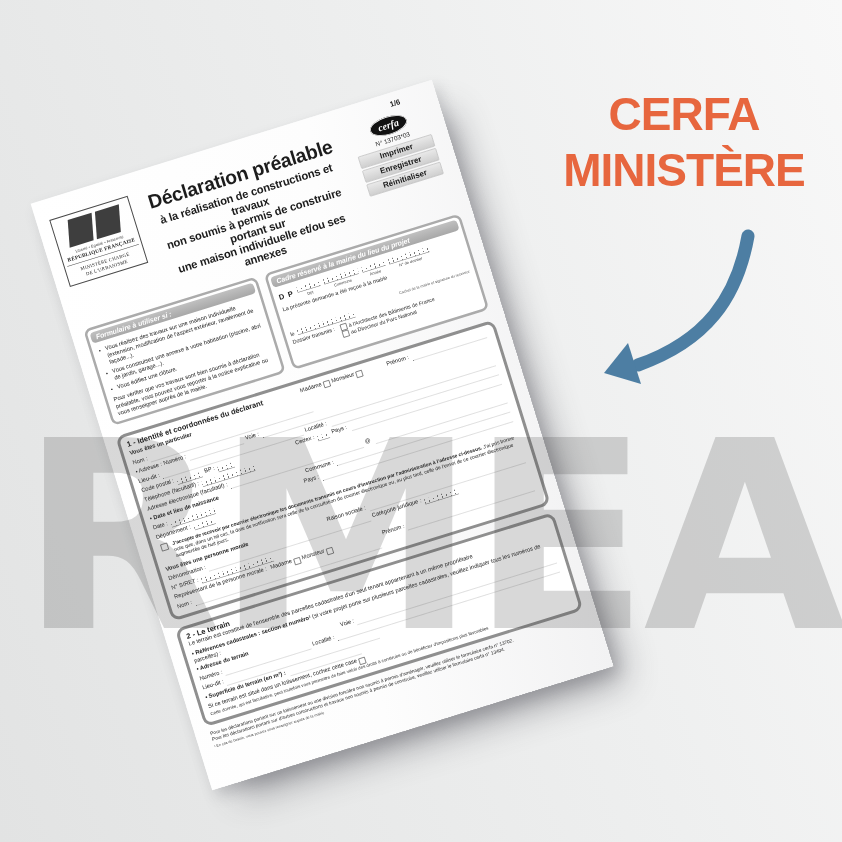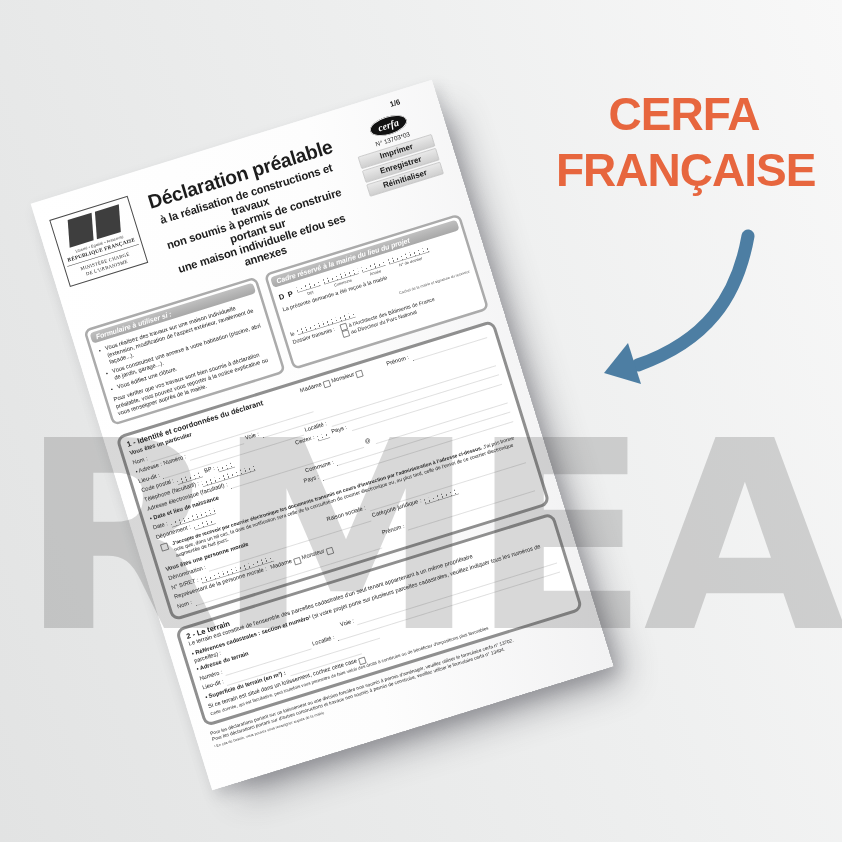--- a/index.html
+++ b/index.html
@@ -334,20 +334,20 @@
         <div class="footnote">¹ En cas de besoin, vous pouvez vous renseigner auprès de la mairie</div>
       </div>
 
     </div>
   </div>
 
   <div class="watermark">RMEA</div>
 
   <div class="anno">
     <div>CERFA</div>
-    <div>FRANÇAISE</div>
+    <div>MINISTÈRE</div>
   </div>
   <svg class="arrowsvg" width="842" height="842" viewBox="0 0 842 842">
     <path class="arrow-path" d="M 748 236 C 737 298 706 341 638 365"></path>
     <path class="arrow-head" d="M 604 373 L 628 343 L 641 384 Z"></path>
   </svg>
 
 </div>
 
 </body></html>

